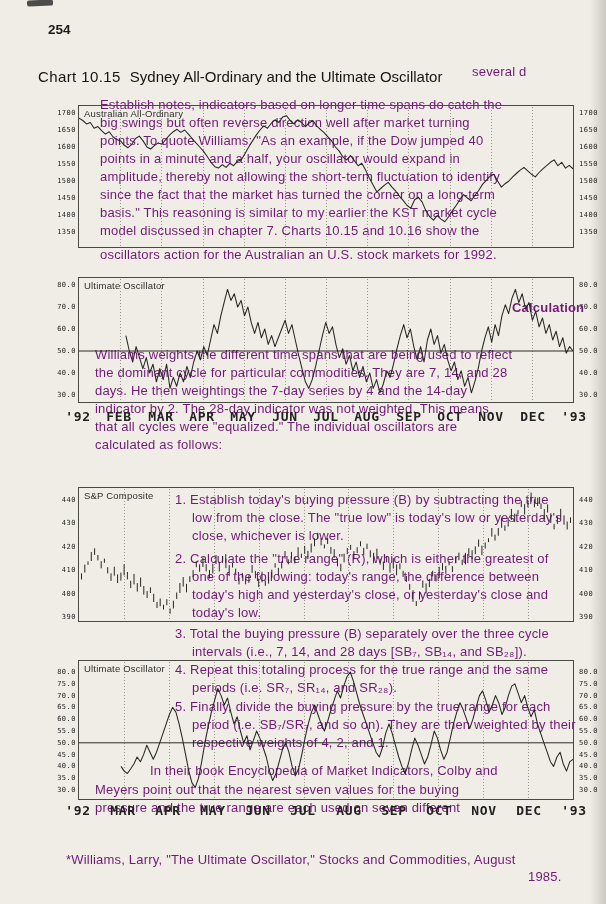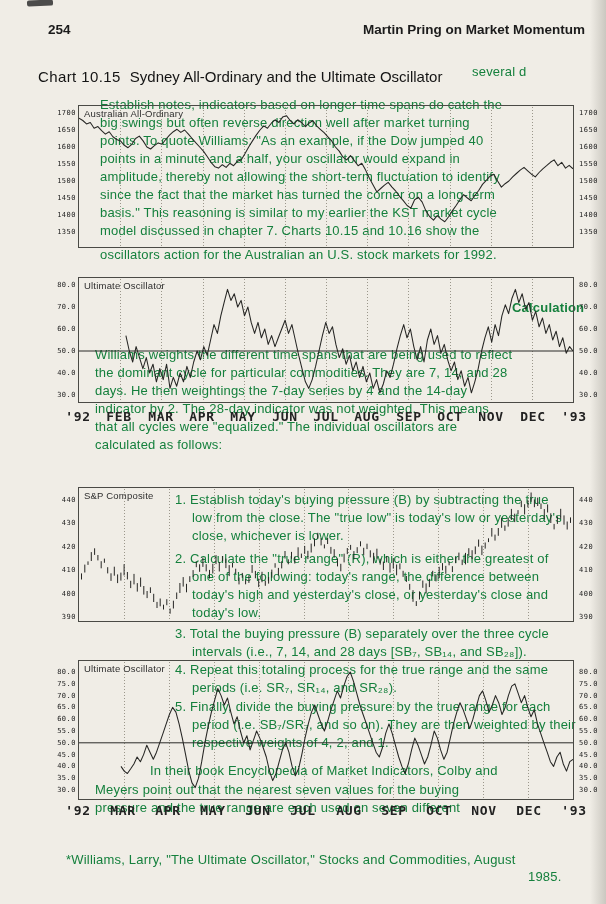--- a/index.html
+++ b/index.html
@@ -16,21 +16,21 @@
   #heading1{top:68px;} #heading2{top:451px;}
   .panel{position:absolute;left:78px;width:496px;border:1px solid #4a4a45;
          box-sizing:border-box;background:transparent;}
   .panel-title{position:absolute;left:5px;top:2px;font-size:9.5px;color:#2e2e2e;letter-spacing:.2px;}
   .ytick{position:absolute;font-family:"DejaVu Sans Mono",monospace;font-size:7px;
          letter-spacing:.5px;color:#222;line-height:8px;}
   .ytick.left{left:40px;width:36px;text-align:right;}
   .ytick.right{left:579px;width:36px;text-align:left;}
   .mlabel{position:absolute;font-size:13px;font-weight:bold;letter-spacing:.6px;color:#222;
           transform:translateX(-50%);font-family:"DejaVu Sans Mono",monospace;}
-  .ghost{position:absolute;font-size:13px;color:#15803d;letter-spacing:.2px;
+  .ghost{position:absolute;font-size:13px;color:#701a75;letter-spacing:.2px;
          filter:blur(0.4px);white-space:nowrap;}
   .ghost.b{font-weight:bold;}
   svg{display:block;}
 </style>
 </head>
 <body>
 
 <div class="page">
   <div class="smudge"></div>
 
@@ -67,21 +67,20 @@
       <div class="ghost" style="left: 192px; top: 717px;">period (i.e. SB₇/SR₇, and so on). They are then weighted by their</div>
       <div class="ghost" style="left: 192px; top: 735px;">respective weights of 4, 2, and 1.</div>
       <div class="ghost" style="left: 150px; top: 763px;">In their book Encyclopedia of Market Indicators, Colby and</div>
       <div class="ghost" style="left: 95px; top: 782px;">Meyers point out that the nearest seven values for the buying</div>
       <div class="ghost" style="left: 95px; top: 800px;">pressure and the true range are each used on seven different</div>
       <div class="ghost" style="left: 66px; top: 852px;">*Williams, Larry, "The Ultimate Oscillator," Stocks and Commodities, August</div>
       <div class="ghost" style="left: 528px; top: 869px;">1985.</div>
     </div>
 
   <div class="header-num">254</div>
-  <div class="header-title">Martin Pring on Market Momentum</div>
 
   <div class="chart-heading" id="heading1">
     <span class="lbl">Chart 10.15</span><span>Sydney All-Ordinary and the Ultimate Oscillator</span>
   </div>
 
   <div class="panel" id="panel-aus" style="top: 105px; height: 143px;">
     <div class="panel-title">Australian All-Ordinary</div>
   <svg width="494" height="141" viewBox="0 0 494 141">
         <line x1="41.5" x2="41.5" y1="1" y2="140" stroke="#9b978b" stroke-width="1" stroke-dasharray="1,2" shape-rendering="crispEdges"></line>
         <line x1="82.5" x2="82.5" y1="1" y2="140" stroke="#9b978b" stroke-width="1" stroke-dasharray="1,2" shape-rendering="crispEdges"></line>

